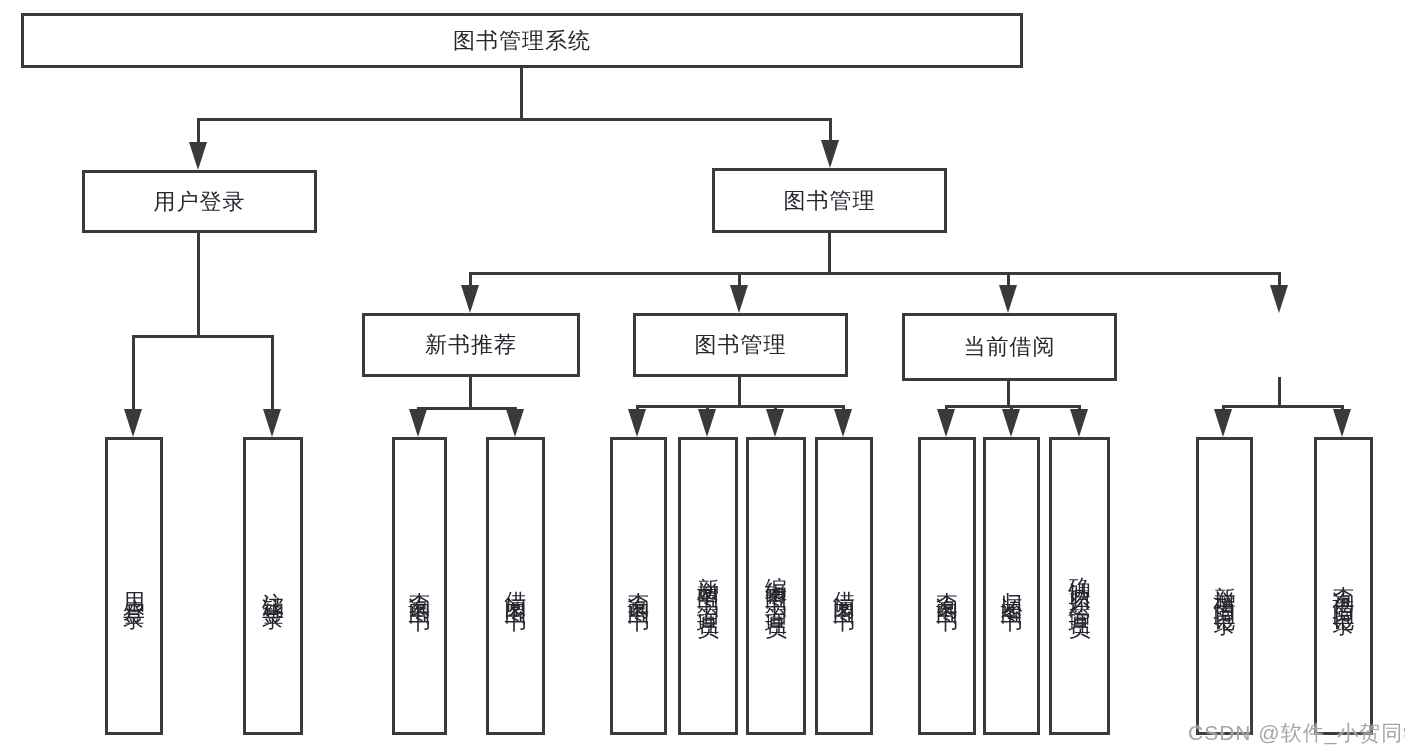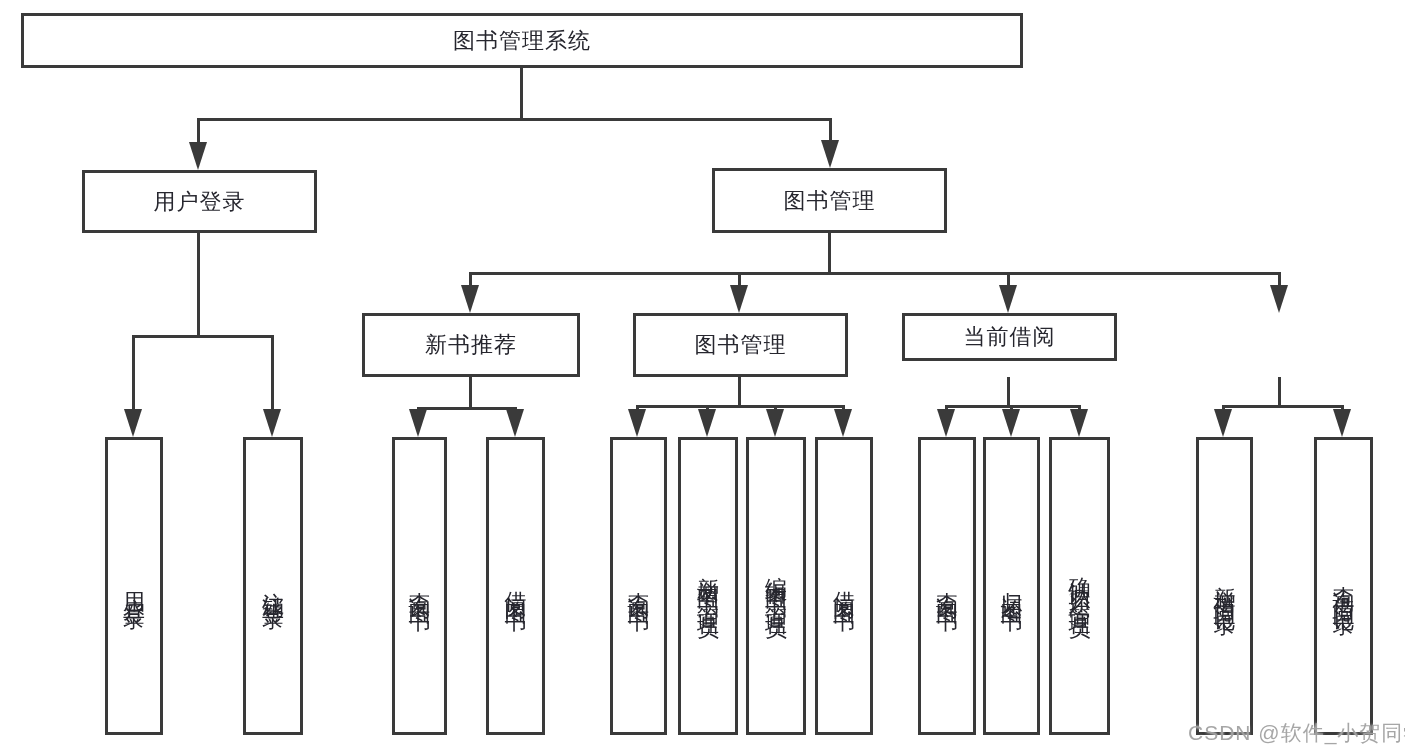--- a/index.html
+++ b/index.html
@@ -38,21 +38,21 @@
 
 <div id="canvas">
 
   <div class="hbox" style="left:21px;top:13px;width:1002px;height:55px;">图书管理系统</div>
 
   <div class="hbox" style="left:82px;top:170px;width:235px;height:63px;">用户登录</div>
   <div class="hbox" style="left:712px;top:168px;width:235px;height:65px;">图书管理</div>
 
   <div class="hbox" style="left:362px;top:313px;width:218px;height:64px;">新书推荐</div>
   <div class="hbox" style="left:633px;top:313px;width:215px;height:64px;">图书管理</div>
-  <div class="hbox" style="left:902px;top:313px;width:215px;height:48px;">当前借阅</div>
+  <div class="hbox" style="left:902px;top:313px;width:215px;height:68px;">当前借阅</div>
 
   <div class="vbox" style="left:105px;top:437px;width:58px;height:298px;">
     <span>用户登录</span>
     </div>
   <div class="vbox" style="left:243px;top:437px;width:60px;height:298px;">
     <span>注销登录</span>
     </div>
 
   <div class="vbox" style="left:392px;top:437px;width:55px;height:298px;">
     <span>查询图书</span>

